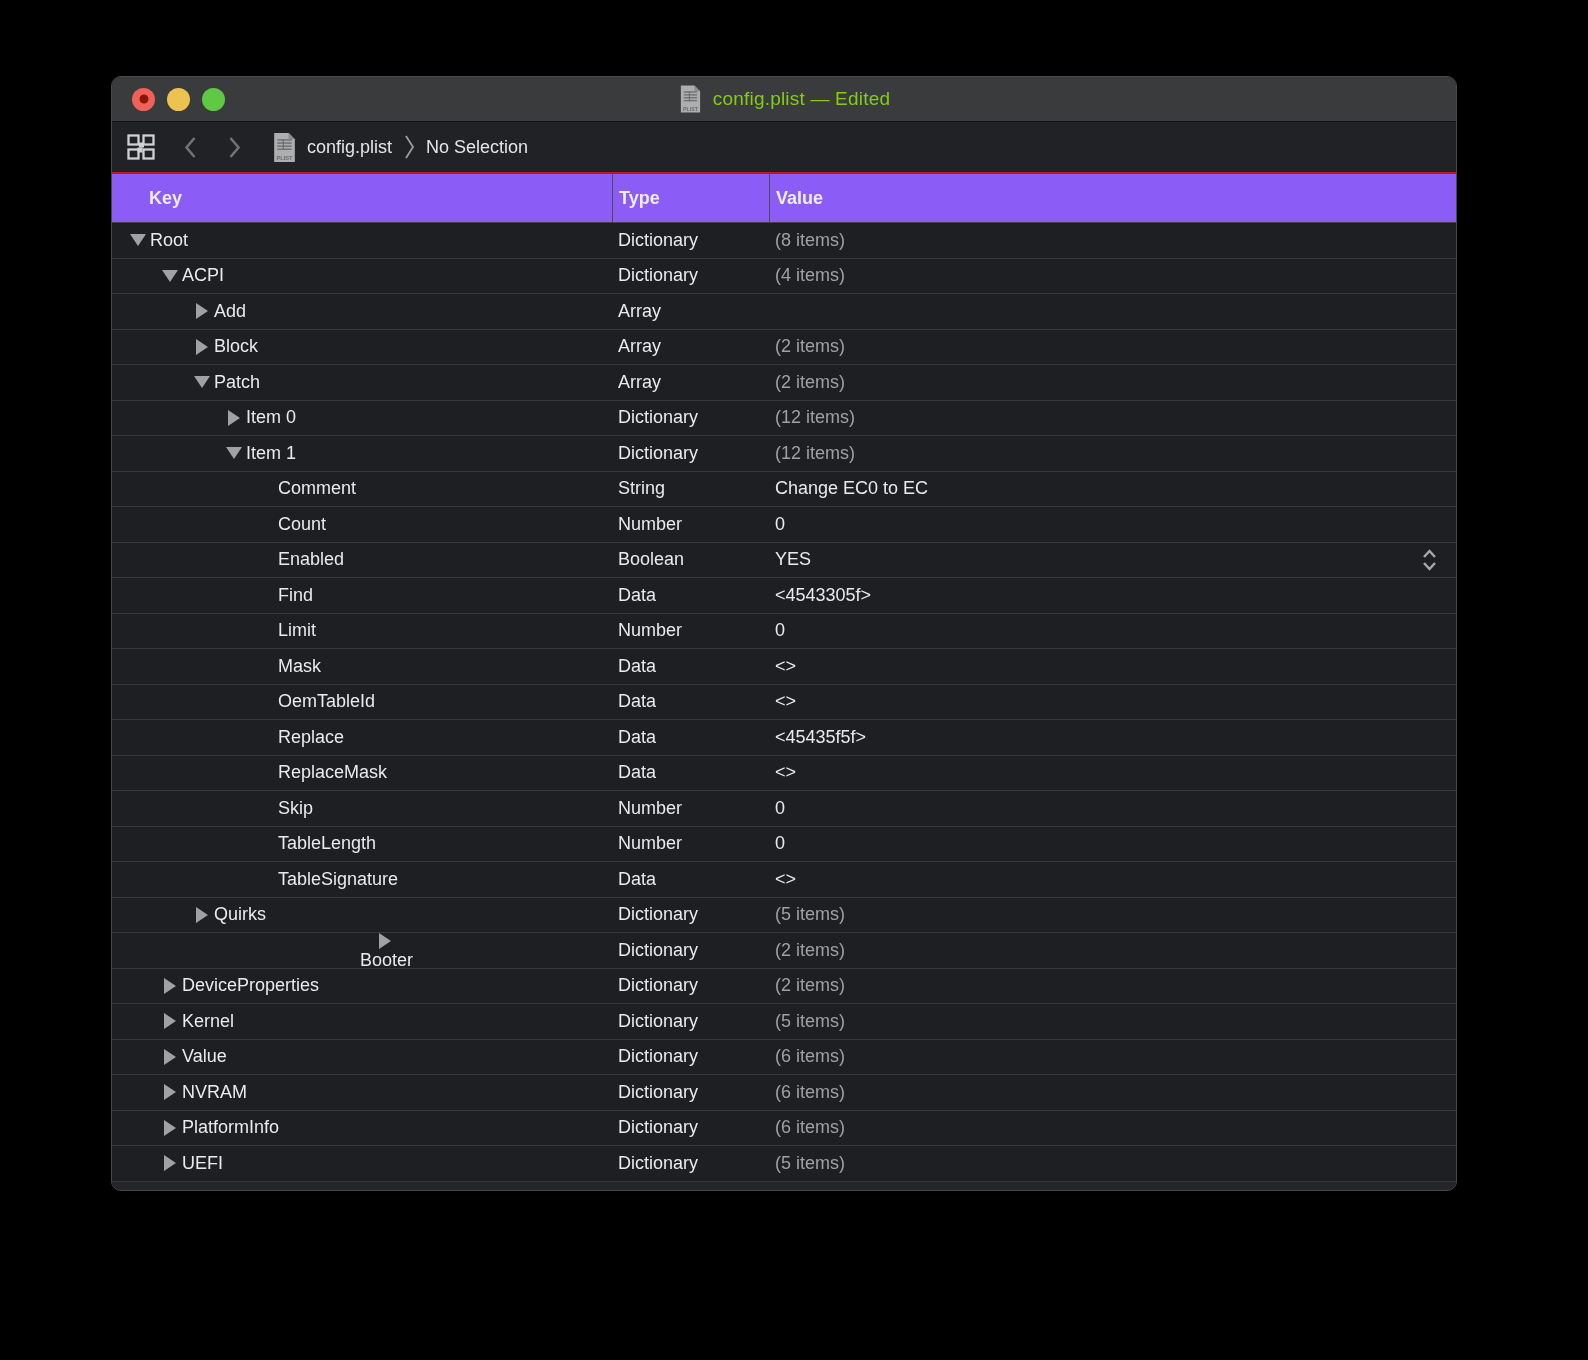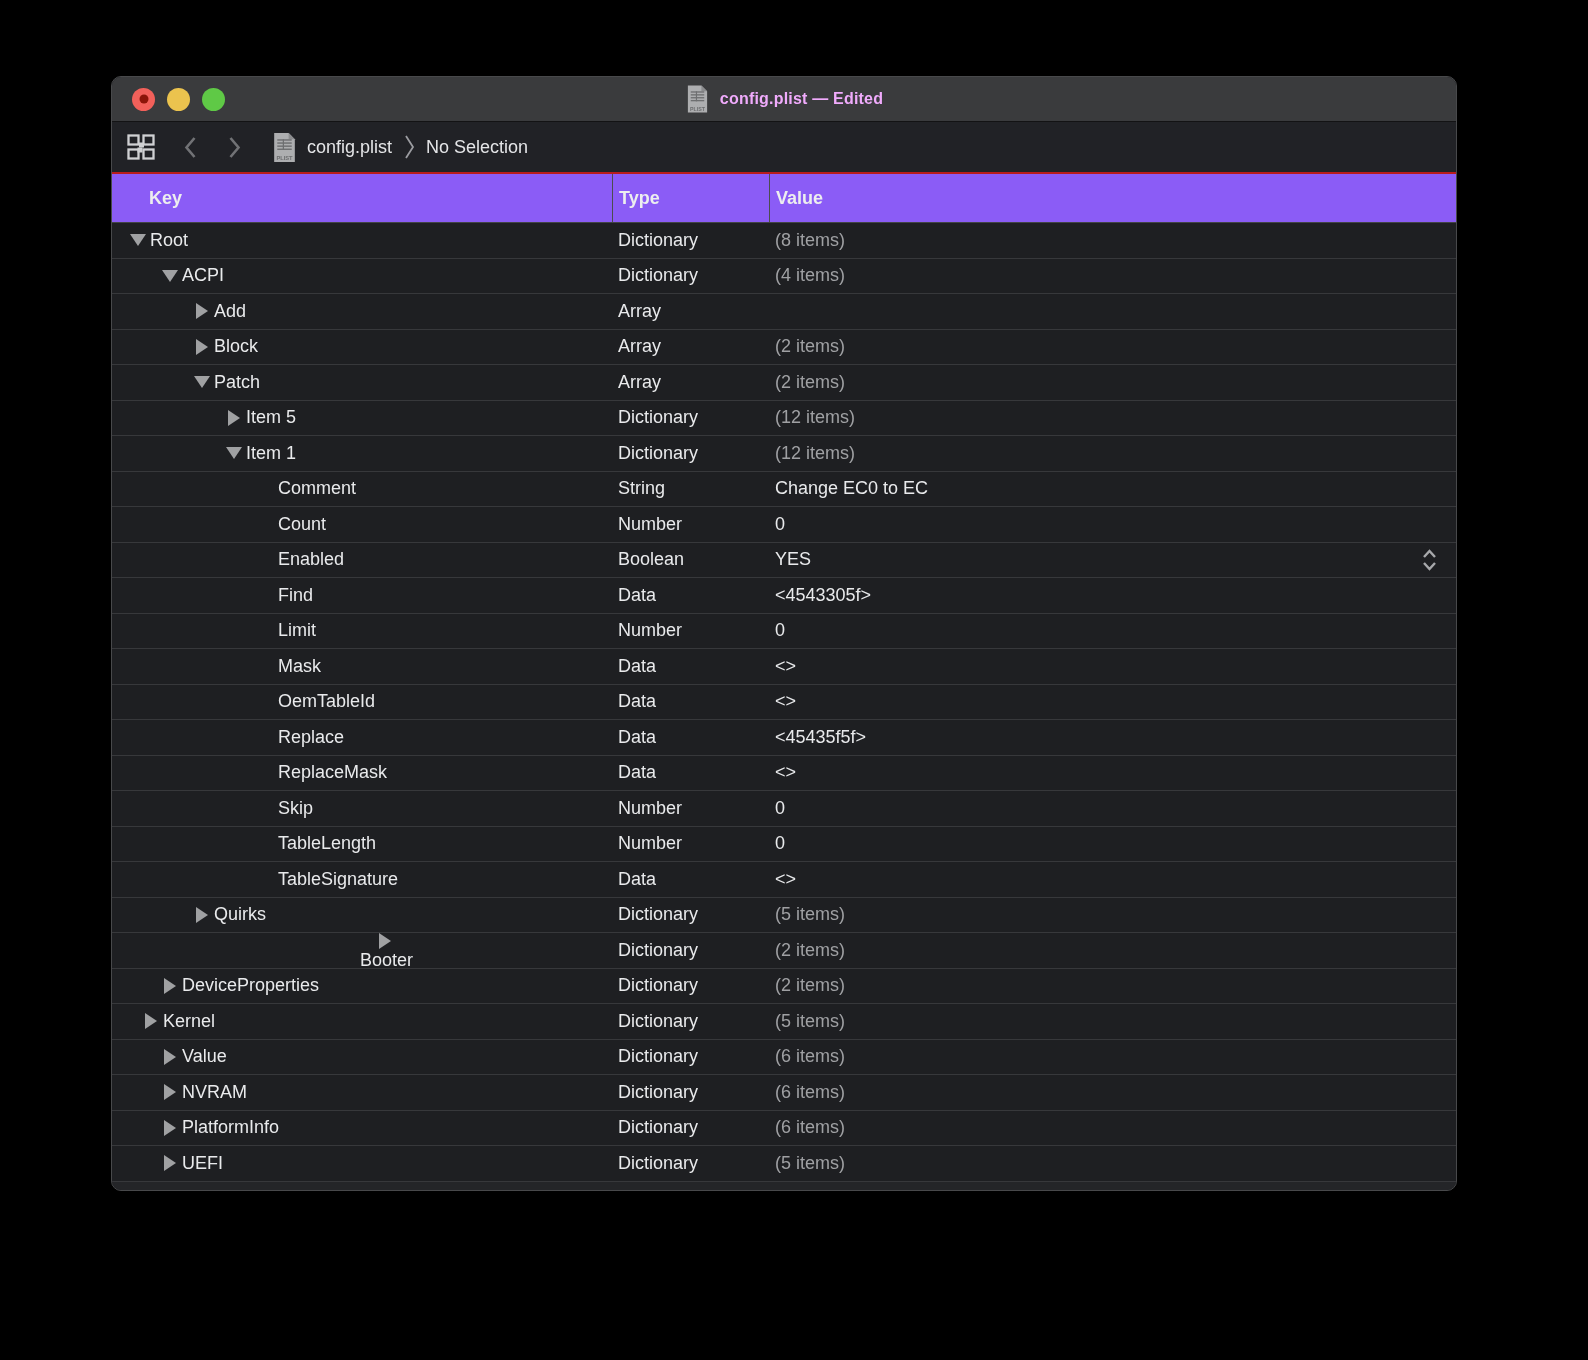--- a/index.html
+++ b/index.html
@@ -14,21 +14,21 @@
 
   
   .titlebar {
     height:45px; flex:0 0 45px; background:#3a3b3d; border-bottom:1px solid #131314;
     display:flex; align-items:center; position:relative;
   }
   .traffic { position:absolute; left:20px; top:0; height:100%; display:flex; align-items:center; gap:12px; }
   .light { width:23px; height:23px; border-radius:50%; position:relative; }
   .light .dot { position:absolute; left:50%; top:50%; width:9px; height:9px; border-radius:50%; transform:translate(-50%,-50%); }
   .title-wrap { margin:0 auto; display:flex; align-items:center; gap:10px; }
-  .title-text { font-size:16px; font-weight:700; color:#f0abfc; letter-spacing:.2px; }
+  .title-text { font-size:19px; font-weight:400; color:#84cc16; letter-spacing:.2px; }
 
   
   .jumpbar {
     height:52px; flex:0 0 52px; background:#212226; border-bottom:2px solid #b91c1c;
     display:flex; align-items:center; padding-left:14px;
   }
   .nav-chevron { margin-left:26px; display:flex; align-items:center; }
   .crumb-doc { margin-left:28px; }
   .crumb-text { font-size:18px; color:#e4e5e7; margin-left:9px; }
   .crumb-sep { margin:0 10px 0 11px; display:flex; align-items:center; }
@@ -208,21 +208,21 @@
       <span class="type-label">Array</span>
     </div>
     <div class="cell value">
       <span class="value-label muted">(2 items)</span>
 
     </div>
   </div>
       <div class="row">
     <div class="cell key" style="padding-left: 113px;">
       <span class="disc collapsed"></span>
-      <span class="key-label">Item 5</span>
+      <span class="key-label">Item 0</span>
     </div>
     <div class="cell type">
       <span class="type-label">Dictionary</span>
     </div>
     <div class="cell value">
       <span class="value-label muted">(12 items)</span>
 
     </div>
   </div>
       <div class="row">
@@ -432,21 +432,21 @@
     </div>
     <div class="cell type">
       <span class="type-label">Dictionary</span>
     </div>
     <div class="cell value">
       <span class="value-label muted">(2 items)</span>
 
     </div>
   </div>
       <div class="row">
-    <div class="cell key" style="padding-left: 30px;">
+    <div class="cell key" style="padding-left: 49px;">
       <span class="disc collapsed"></span>
       <span class="key-label">Kernel</span>
     </div>
     <div class="cell type">
       <span class="type-label">Dictionary</span>
     </div>
     <div class="cell value">
       <span class="value-label muted">(5 items)</span>
 
     </div>

